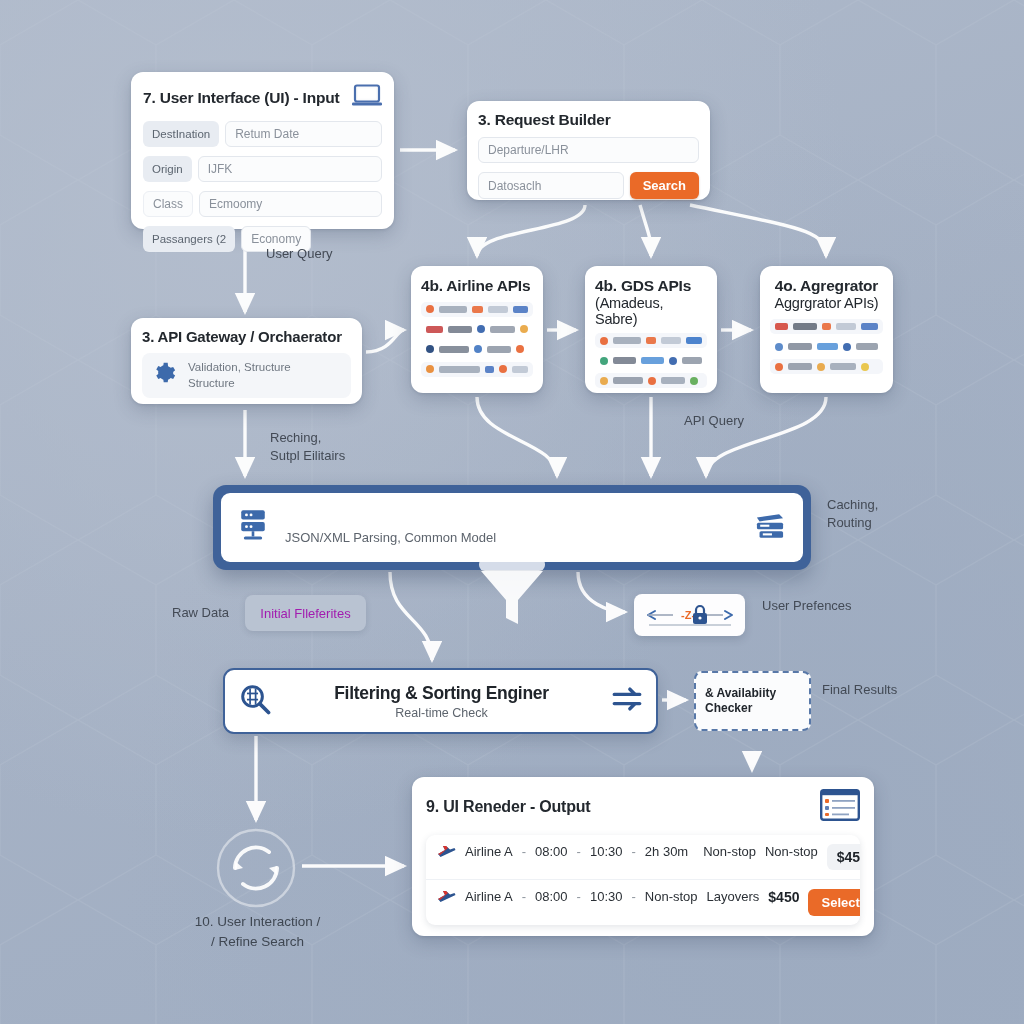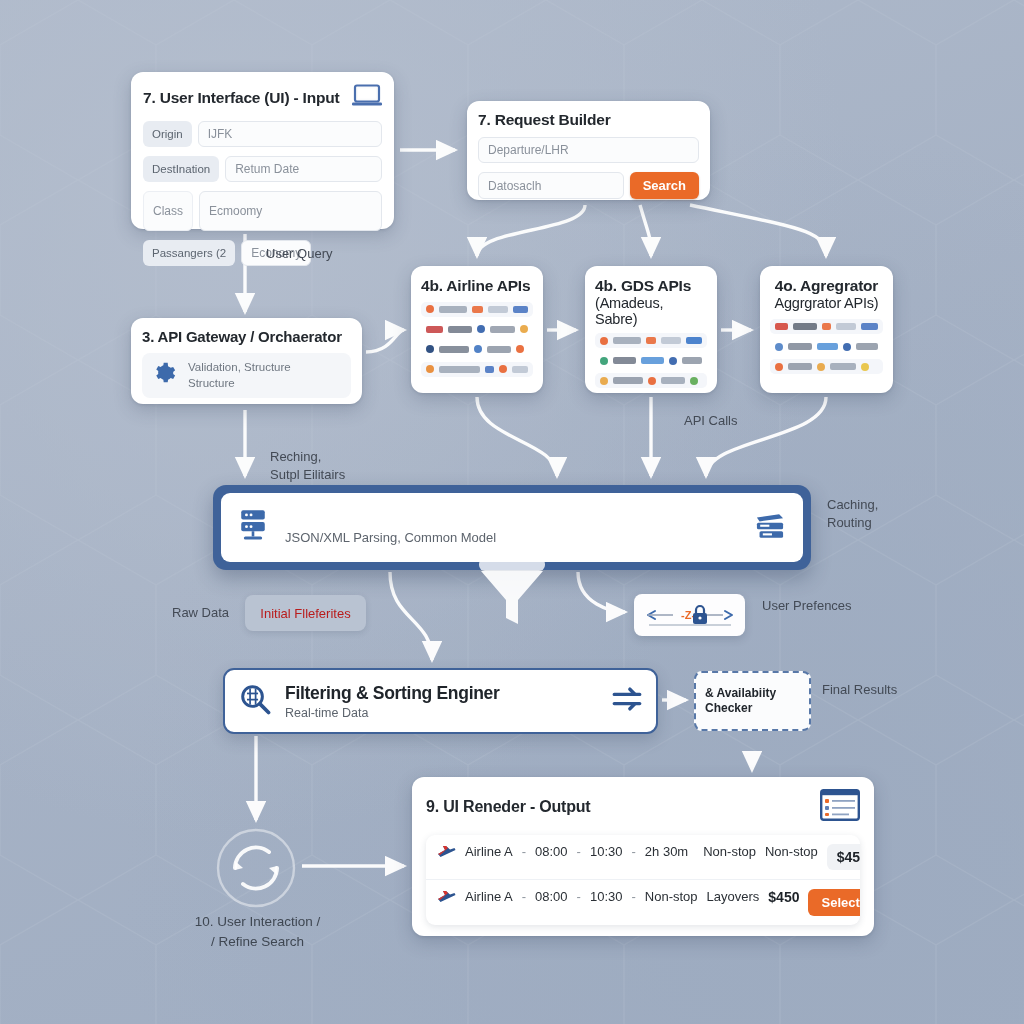--- a/index.html
+++ b/index.html
@@ -99,20 +99,21 @@
   }
   #parser-inner .txt h3 { font-size: 19px; color: #20252b; letter-spacing: -.3px; }
   #parser-inner .txt p { font-size: 13px; color: #5d646d; margin-top: 20px; }
 
   
   #filter-engine {
     left: 223px; top: 668px; width: 435px; height: 66px;
     background: #fff; border: 2.5px solid #3f6299; border-radius: 11px;
     display: flex; align-items: center; padding: 0 14px; gap: 14px;
     box-shadow: 0 6px 16px rgba(40,55,80,.2);
+    text-align: center;
   }
   #filter-engine .txt h3 { font-size: 17.5px; color: #20252b; letter-spacing: -.3px; }
   #filter-engine .txt p { font-size: 12.5px; color: #5d646d; margin-top: 2px; }
 
   
   #avail-checker {
     left: 694px; top: 671px; width: 117px; height: 60px;
     background: #fbfcfd; border: 2px dashed #5878a8; border-radius: 8px;
     display: flex; flex-direction: column; justify-content: center;
     padding: 0 9px;
@@ -125,21 +126,21 @@
     background: #fdfdfe; border-radius: 8px;
     display: flex; align-items: center; justify-content: center;
     box-shadow: 0 3px 9px rgba(40,55,80,.18);
   }
 
   
   #initial-filters {
     left: 245px; top: 595px; width: 121px; height: 36px;
     background: #b9c3d2; border-radius: 8px;
     display: flex; align-items: center; justify-content: center;
-    font-size: 13px; color: #b91c1c;
+    font-size: 13px; color: #a21caf;
     box-shadow: 0 2px 6px rgba(40,55,80,.14);
   }
 
   
   #ui-render { left: 412px; top: 777px; width: 462px; height: 159px; padding: 12px 14px; }
   #ui-render .card-title { font-size: 16px; }
   #results-box { margin-top: 10px; background: #fff; border-radius: 9px; box-shadow: 0 2px 7px rgba(40,55,80,.13); overflow:hidden; }
   .result-row {
     display: flex; gap: 9px; padding: 9px 11px;
     font-size: 13px; color: #2b3036; white-space: nowrap;
@@ -232,39 +233,39 @@
       <span>
         <svg width="30" height="24" viewBox="0 0 30 24">
           <rect x="3" y="1.5" width="24" height="16" rx="2" fill="#fafbfc" stroke="#4a6fae" stroke-width="2.2"></rect>
           <rect x="6" y="4.5" width="18" height="10" fill="#ffffff"></rect>
           <rect x="0" y="18.5" width="30" height="3" rx="1.3" fill="#4a6fae"></rect>
         </svg>
       </span>
     </div>
 
     <div class="field-row">
+      <div class="pill">DestInation</div>
+      <div class="inp">Retum Date</div>
+    </div>
+    <div class="field-row">
       <div class="pill">Origin</div>
       <div class="inp">IJFK</div>
     </div>
     <div class="field-row">
-      <div class="pill">DestInation</div>
-      <div class="inp">Retum Date</div>
-    </div>
-    <div class="field-row">
-      <div class="inp lite" style="flex:none; padding:12px 9px;">Class</div>
+      <div class="inp lite" style="flex:none; padding:5px 9px;">Class</div>
       <div class="inp">Ecmoomy</div>
     </div>
     <div class="field-row">
       <div class="pill">Passangers (2</div>
       <div class="inp" style="flex:none;">Economy</div>
     </div>
   </div>
 
   <div class="node card" id="req-builder">
-    <div class="card-title">7. Request Builder</div>
+    <div class="card-title">3. Request Builder</div>
     <div class="field-row" style="margin-top:4px;">
       <div class="inp">Departure/LHR</div>
     </div>
     <div class="field-row">
       <div class="inp">Datosaclh</div>
       <button class="btn-search">Search</button>
     </div>
   </div>
 
   <div class="node card" id="api-gw">
@@ -435,21 +436,21 @@
         <circle cx="11" cy="11" r="8" fill="none" stroke="#2d5490" stroke-width="2.4"></circle>
         <line x1="6.5" y1="8.5" x2="15.5" y2="8.5" stroke="#2d5490" stroke-width="1.4"></line>
         <line x1="6.5" y1="13.5" x2="15.5" y2="13.5" stroke="#2d5490" stroke-width="1.4"></line>
         <line x1="9" y1="4.5" x2="9" y2="17.5" stroke="#2d5490" stroke-width="1.4"></line>
         <line x1="13.5" y1="4.5" x2="13.5" y2="17.5" stroke="#2d5490" stroke-width="1.4"></line>
         <line x1="17" y1="17" x2="24" y2="24" stroke="#2d5490" stroke-width="3" stroke-linecap="round"></line>
       </svg>
     </span>
     <div class="txt" style="flex:1">
       <h3>Filtering &amp; Sorting Enginer</h3>
-      <p>Real-time Data</p>
+      <p>Real-time Check</p>
     </div>
     <span>
       <svg width="30" height="26" viewBox="0 0 26 22">
         <path d="M2 7 H20 L15.5 2.5 M2 15 H20 L15.5 19.5" fill="none" stroke="#2d5490" stroke-width="3" stroke-linecap="round" stroke-linejoin="round"></path>
         <path d="M20 7 L24 7 M20 15 L24 15" stroke="#2d5490" stroke-width="3" stroke-linecap="round"></path>
       </svg>
     </span>
   </div>
 
   <div class="node" id="avail-checker">
@@ -520,22 +521,22 @@
     <circle cx="41" cy="41" r="38" fill="none" stroke="#ffffff" stroke-width="2.4" opacity=".45"></circle>
     <path d="M20 41 a21 21 0 0134-16" fill="none" stroke="#fff" stroke-width="4" stroke-linecap="round" opacity=".92"></path>
     <path d="M62 41 a21 21 0 01-34 16" fill="none" stroke="#fff" stroke-width="4" stroke-linecap="round" opacity=".92"></path>
     <path d="M20 34 L20 43 L28 41 Z" fill="#fff" opacity=".92"></path>
     <path d="M62 48 L62 39 L54 41 Z" fill="#fff" opacity=".92"></path>
   </svg>
   <div class="elabel" id="refresh-label">10. User Interaction /
 / Refine Search</div>
 
   <div class="elabel" style="left:266px; top:245px;">User Query</div>
-  <div class="elabel" style="left:270px; top:448px;">Reching,
+  <div class="elabel" style="left:270px; top:429px;">Reching,
 Sutpl Eilitairs</div>
-  <div class="elabel" style="left:684px; top:412px;">API Calls</div>
+  <div class="elabel" style="left:684px; top:412px;">API Query</div>
   <div class="elabel" style="left:827px; top:496px;">Caching,
 Routing</div>
   <div class="elabel" style="left:172px; top:604px;">Raw Data</div>
   <div class="elabel" style="left:762px; top:597px;">User Prefences</div>
   <div class="elabel" style="left:822px; top:681px;">Final Results</div>
 
 </div>
 
 </body></html>

